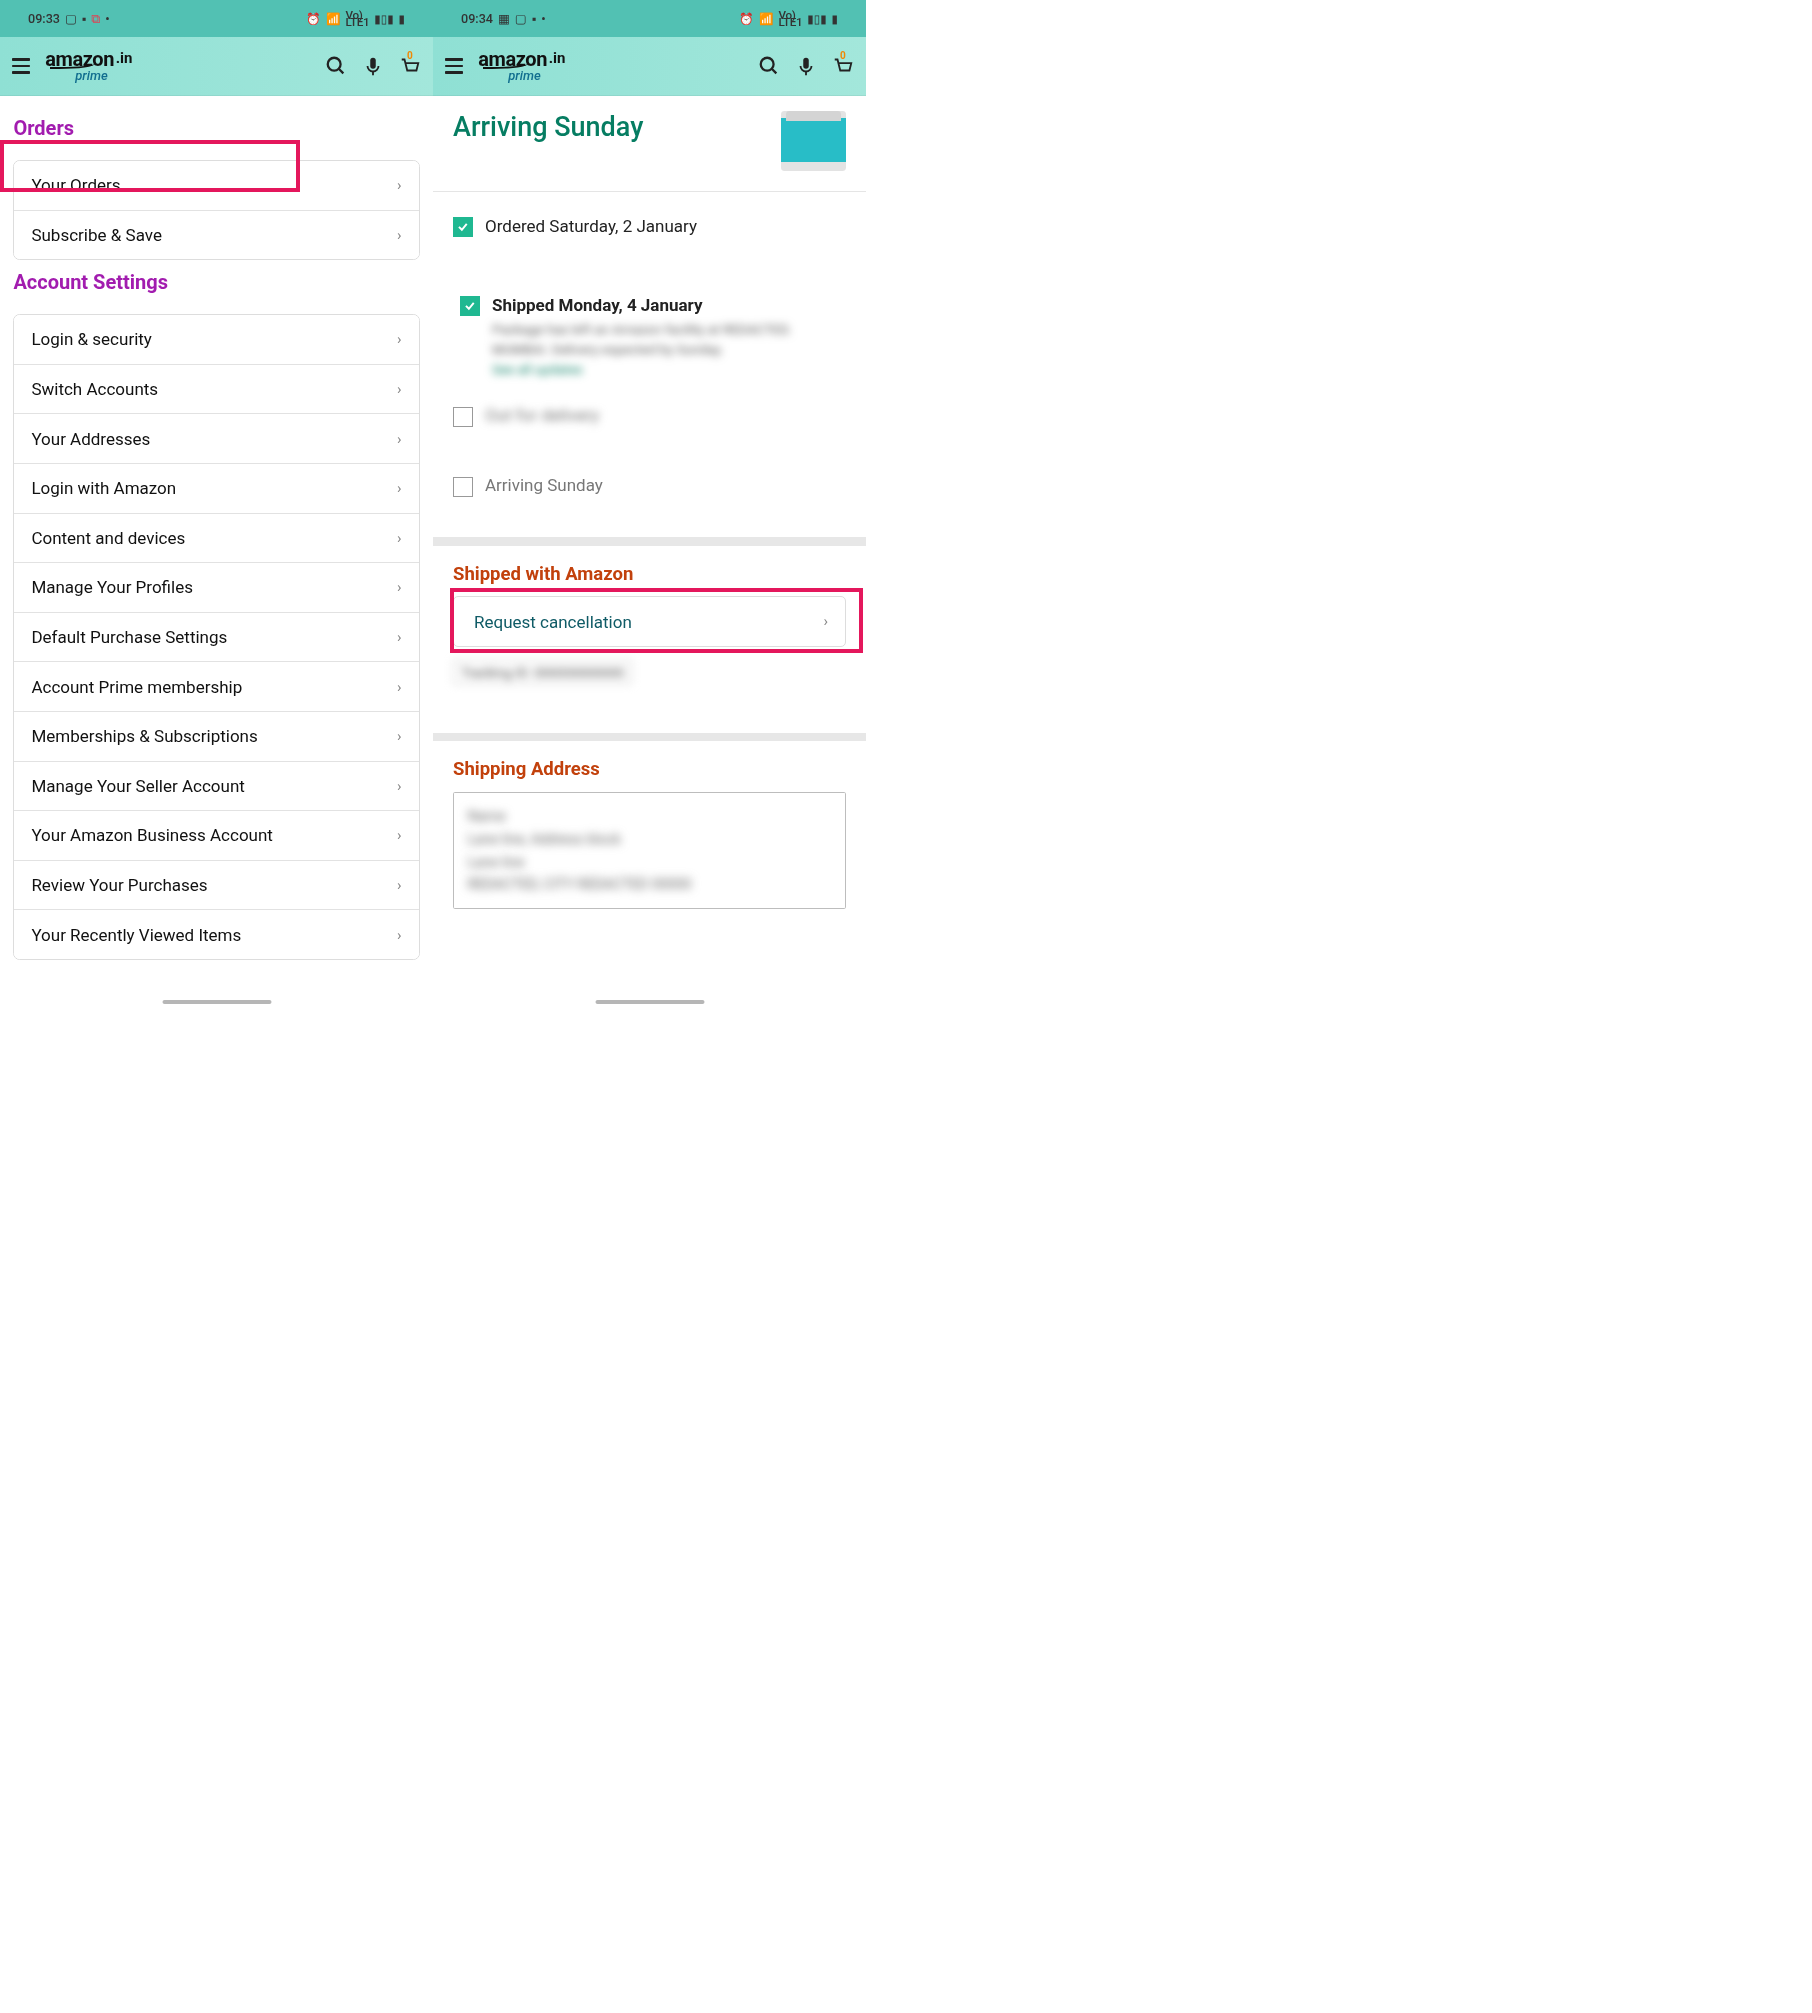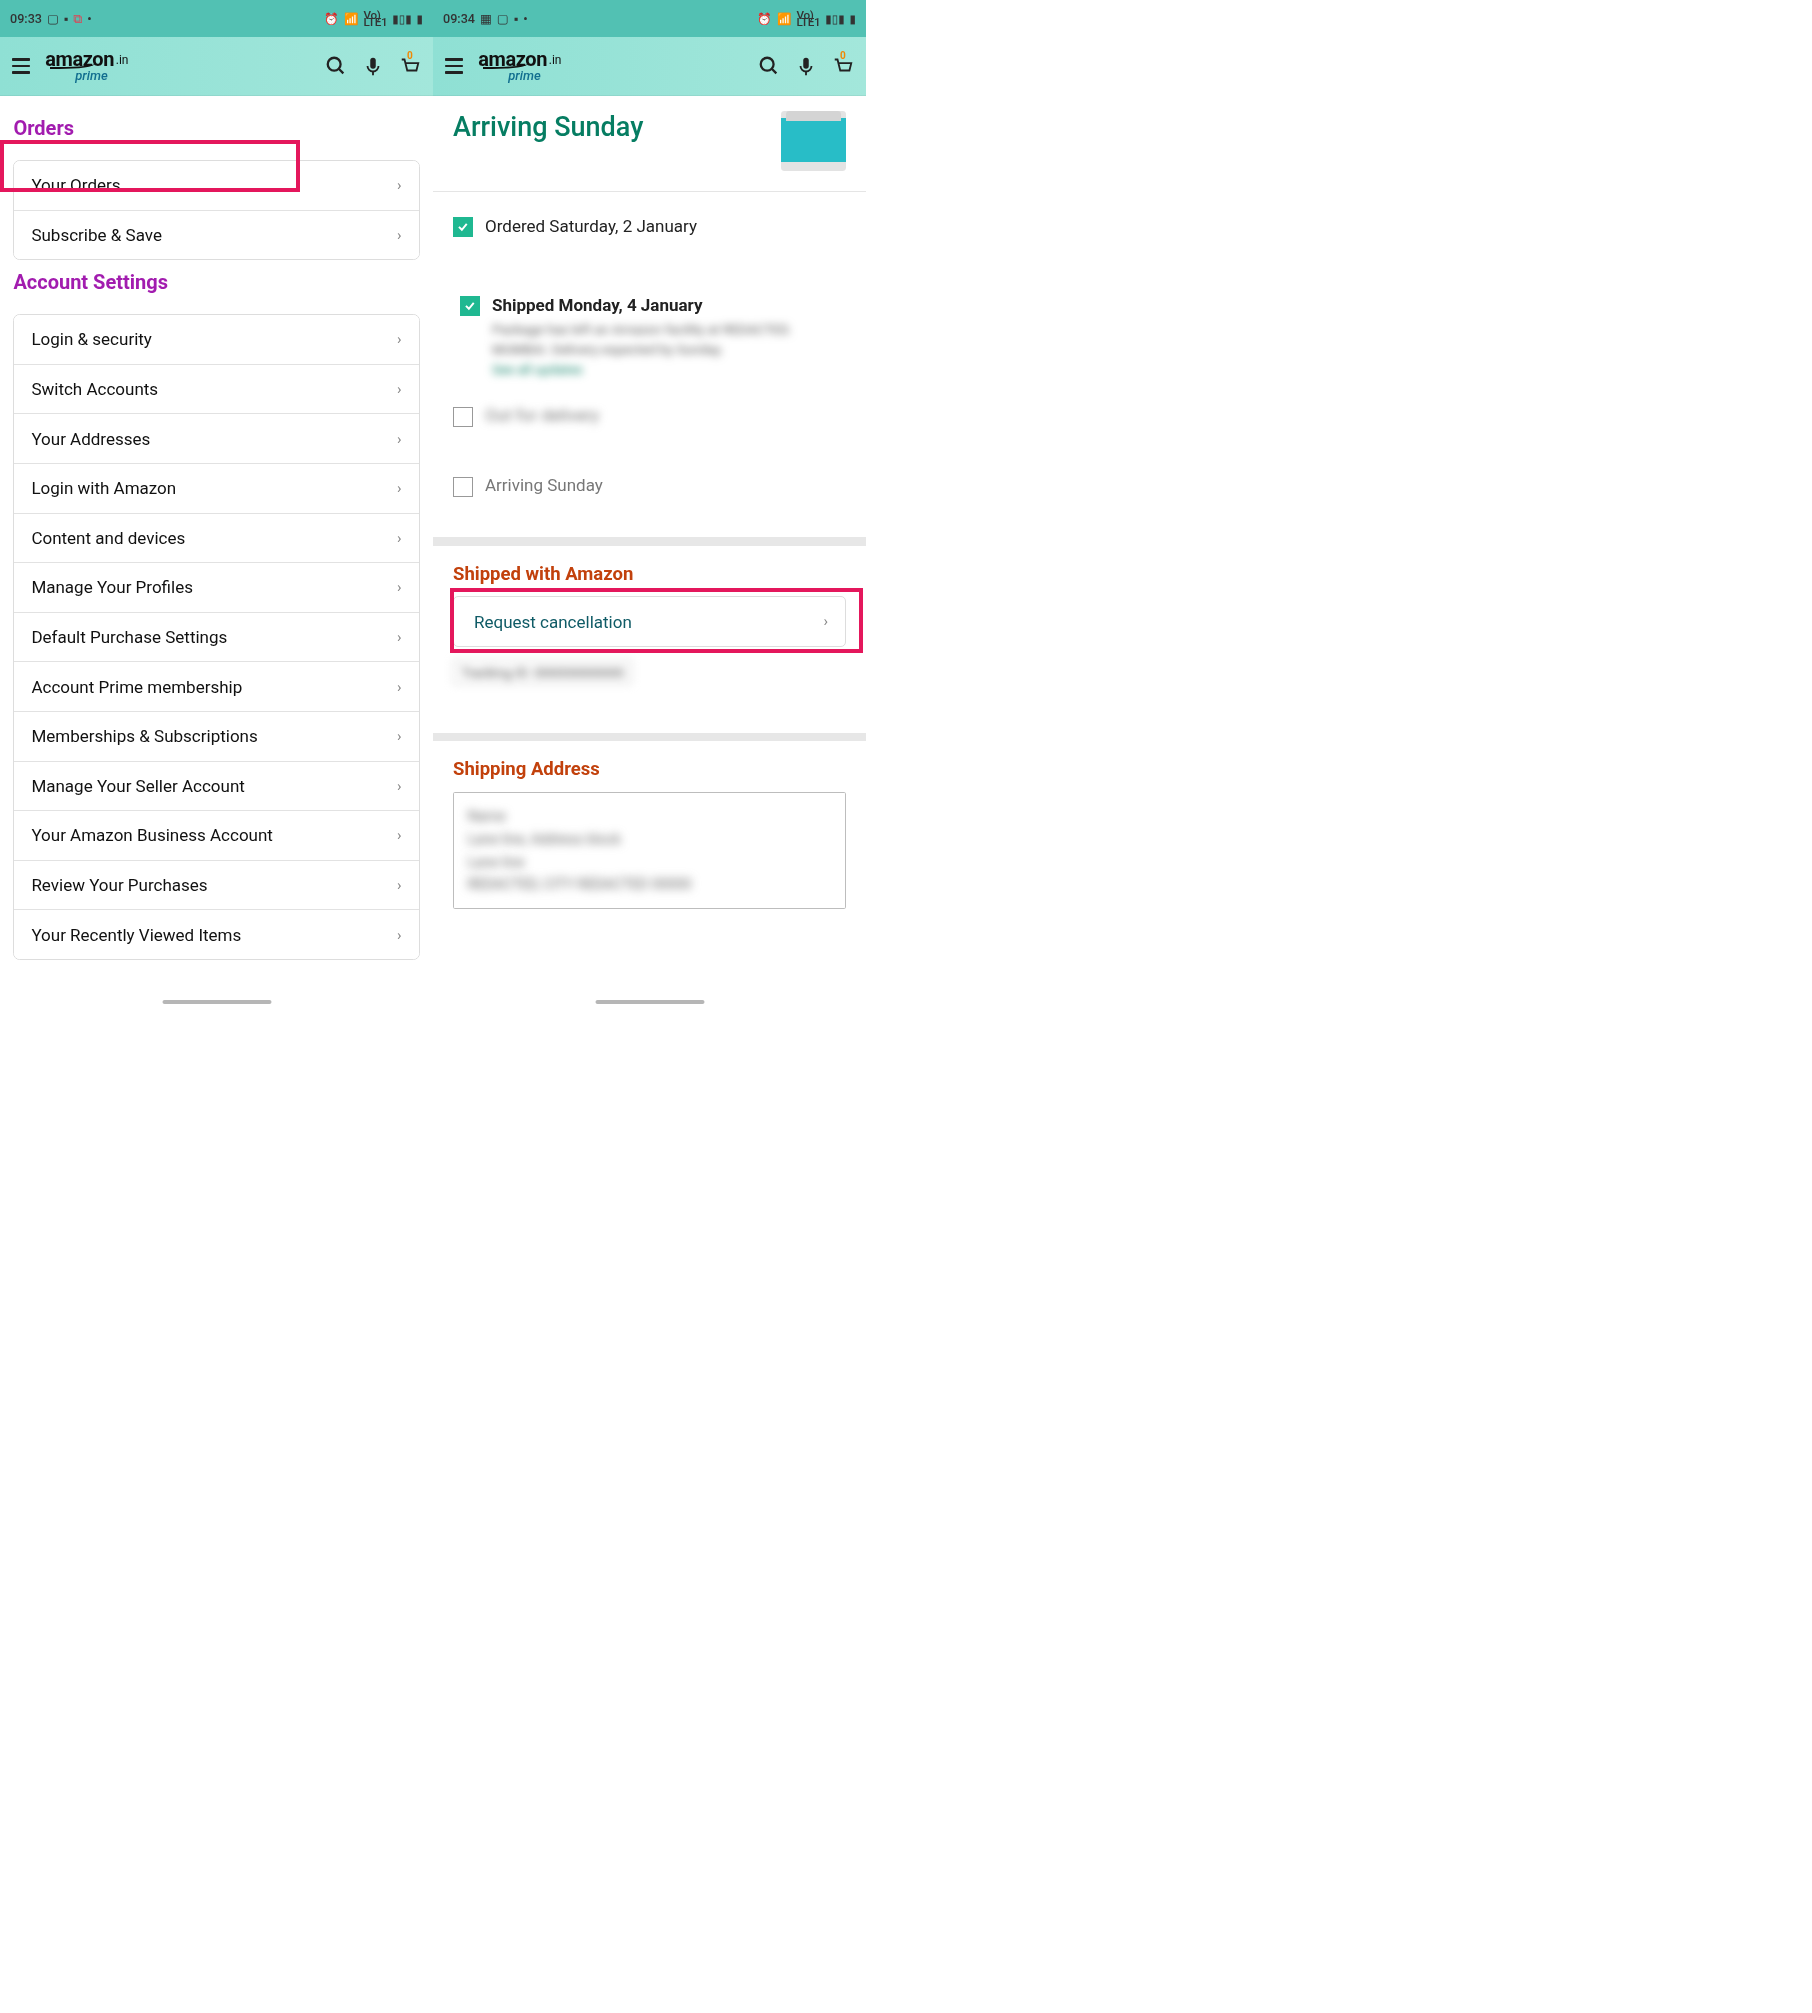--- a/index.html
+++ b/index.html
@@ -1,31 +1,31 @@
 <!DOCTYPE html>
 <html style="font-size:13.4px"><head>
 <meta charset="utf-8">
 <style>
   * { margin:0; padding:0; box-sizing:border-box; -webkit-font-smoothing:antialiased; }
   body { font-family:-apple-system,"Segoe UI",Roboto,Arial,sans-serif; background:#fff; width:866px; }
   .wrap { display:flex; width:866px; }
   .screen { width:433px; position:relative; background:#fff; overflow:hidden; }
   
-  .status { height:37px; background:#52c1b3; display:flex; align-items:center; justify-content:space-between; padding:0 10px; font-size:12.6px; font-weight:500; color:#333; }
+  .status { height:37px; background:#52c1b3; display:flex; align-items:center; justify-content:space-between; padding:0 28px; font-size:12.6px; font-weight:500; color:#333; }
   .status .sl,.status .sr { display:flex; align-items:center; gap:5px; }
   .status .sr span { font-size:11.7px; }
   .tiny { font-size:7.6px; letter-spacing:-0.4px; line-height:6.7px; }
   
   .amzhdr { height:59px; background:linear-gradient(90deg,#8fe0d4 0%,#a3e7db 100%); display:flex; align-items:center; padding:0 11.7px; gap:15px; border-bottom:0.8px solid rgba(0,0,0,0.05); }
   .ham { display:flex; flex-direction:column; gap:4.2px; cursor:pointer; }
   .ham span { width:18.5px; height:2.5px; background:#222; border-radius:0.8px; }
   .logo { display:flex; align-items:flex-end; color:#111; line-height:1; }
   .logo .amz { font-weight:700; font-size:20px; letter-spacing:-0.4px; position:relative; }
   .logo .amz::after{ content:""; position:absolute; left:5px; bottom:0.8px; width:45px; height:8.4px; border-bottom:2.5px solid #111; border-radius:0 0 80% 0/0 0 50% 0; }
-  .logo .dom { font-size:12px; font-weight:400; margin-left:1.7px; margin-bottom:3px; }
+  .logo .dom { font-size:15px; font-weight:700; margin-left:1.7px; margin-bottom:3px; }
   .logo-wrap{ display:flex; flex-direction:column; }
   .logo-wrap .prm{ font-size:13px; color:#116e8f; font-style:italic; font-weight:500; margin-left:30px; margin-top:-1.7px; }
   .hdr-sp { flex:1; }
   .hicon { width:22px; height:22px; cursor:pointer; color:#222; }
   .cart { position:relative; }
   .cart .cnt { position:absolute; top:-3.4px; left:7.6px; font-size:10px; font-weight:700; color:#f08804; }
   
   .content { padding:10px 13.4px 34px; }
   .sect { font-size:20px; font-weight:700; color:#a21caf; margin:10px 0 8.4px; }
   .card { border:0.8px solid #ddd; border-radius:6.7px; overflow:hidden;margin-top:20px; }

